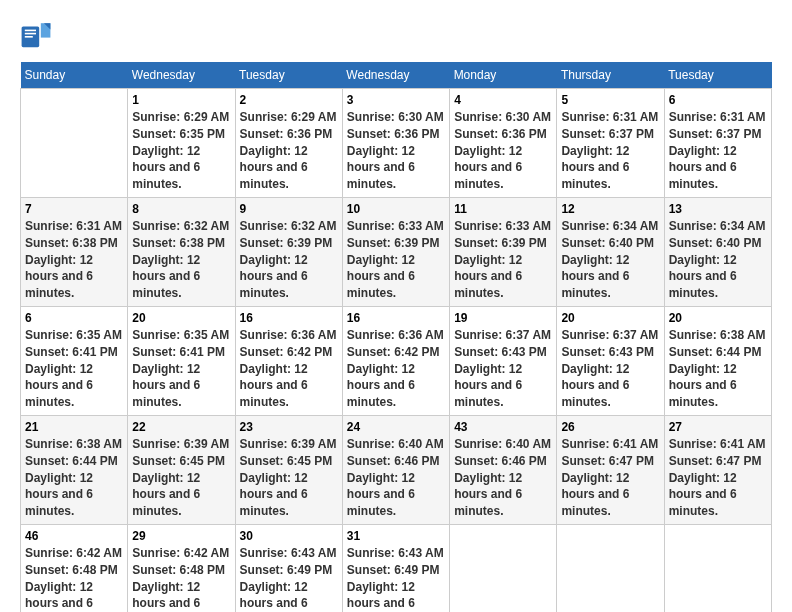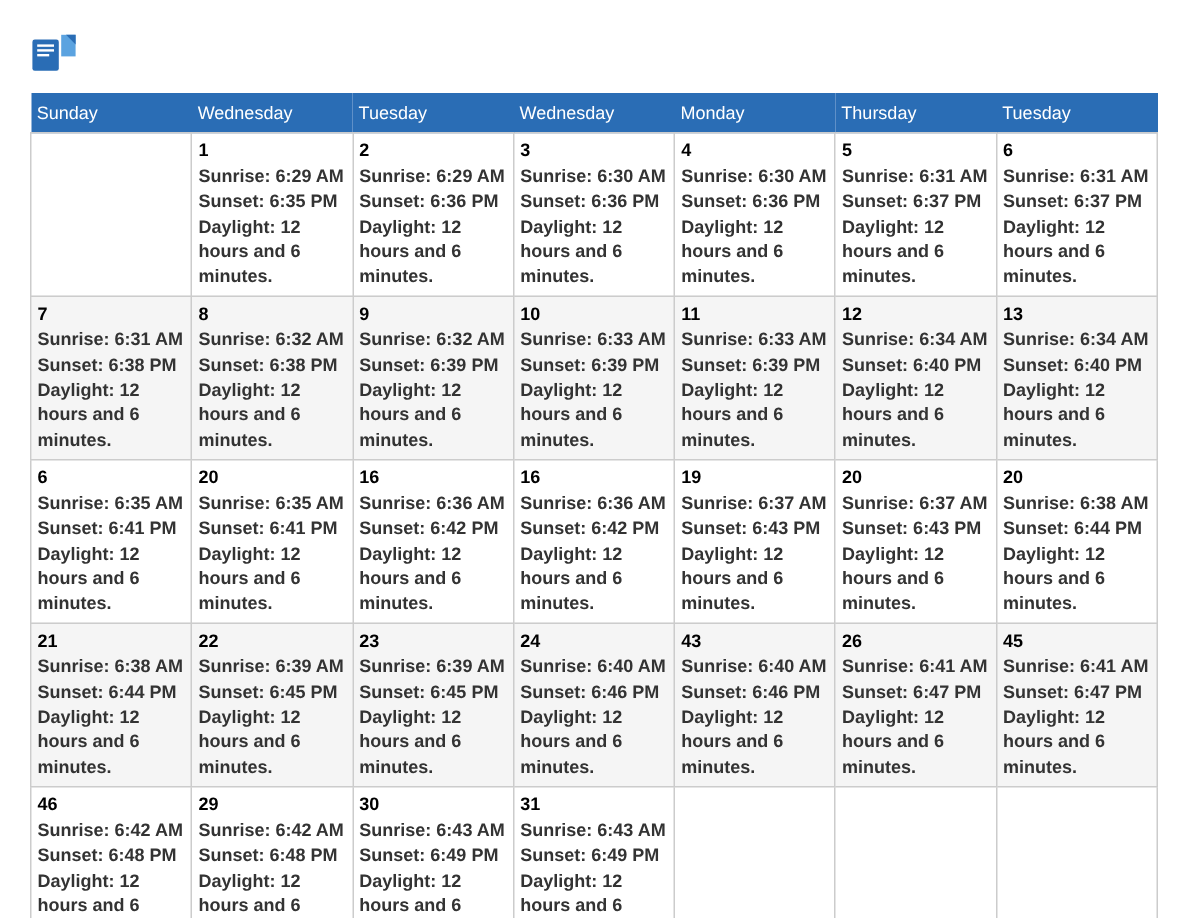--- a/index.html
+++ b/index.html
@@ -227,21 +227,21 @@
         </td>
         <td>
           <span class="day-num">43</span>
           <div class="cell-info">Sunrise: 6:40 AM<br>Sunset: 6:46 PM<br>Daylight: 12 hours and 6 minutes.</div>
         </td>
         <td>
           <span class="day-num">26</span>
           <div class="cell-info">Sunrise: 6:41 AM<br>Sunset: 6:47 PM<br>Daylight: 12 hours and 6 minutes.</div>
         </td>
         <td>
-          <span class="day-num">45</span>
+          <span class="day-num">27</span>
           <div class="cell-info">Sunrise: 6:41 AM<br>Sunset: 6:47 PM<br>Daylight: 12 hours and 6 minutes.</div>
         </td>
       </tr>
       <tr>
         <td>
           <span class="day-num">46</span>
           <div class="cell-info">Sunrise: 6:42 AM<br>Sunset: 6:48 PM<br>Daylight: 12 hours and 6 minutes.</div>
         </td>
         <td>
           <span class="day-num">29</span>

